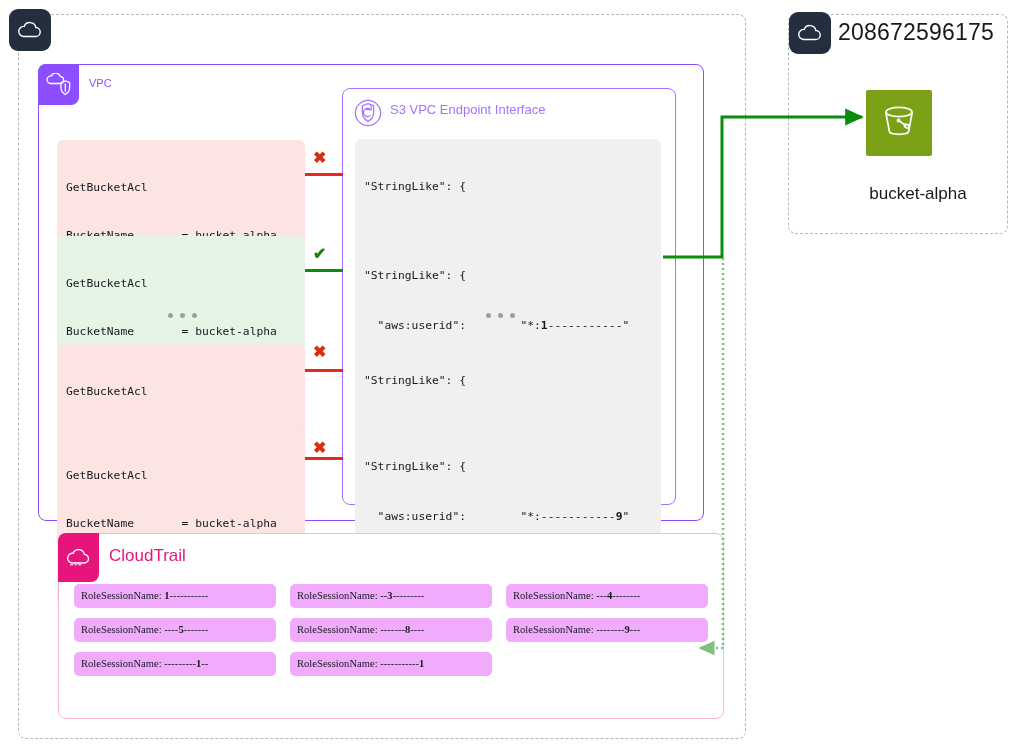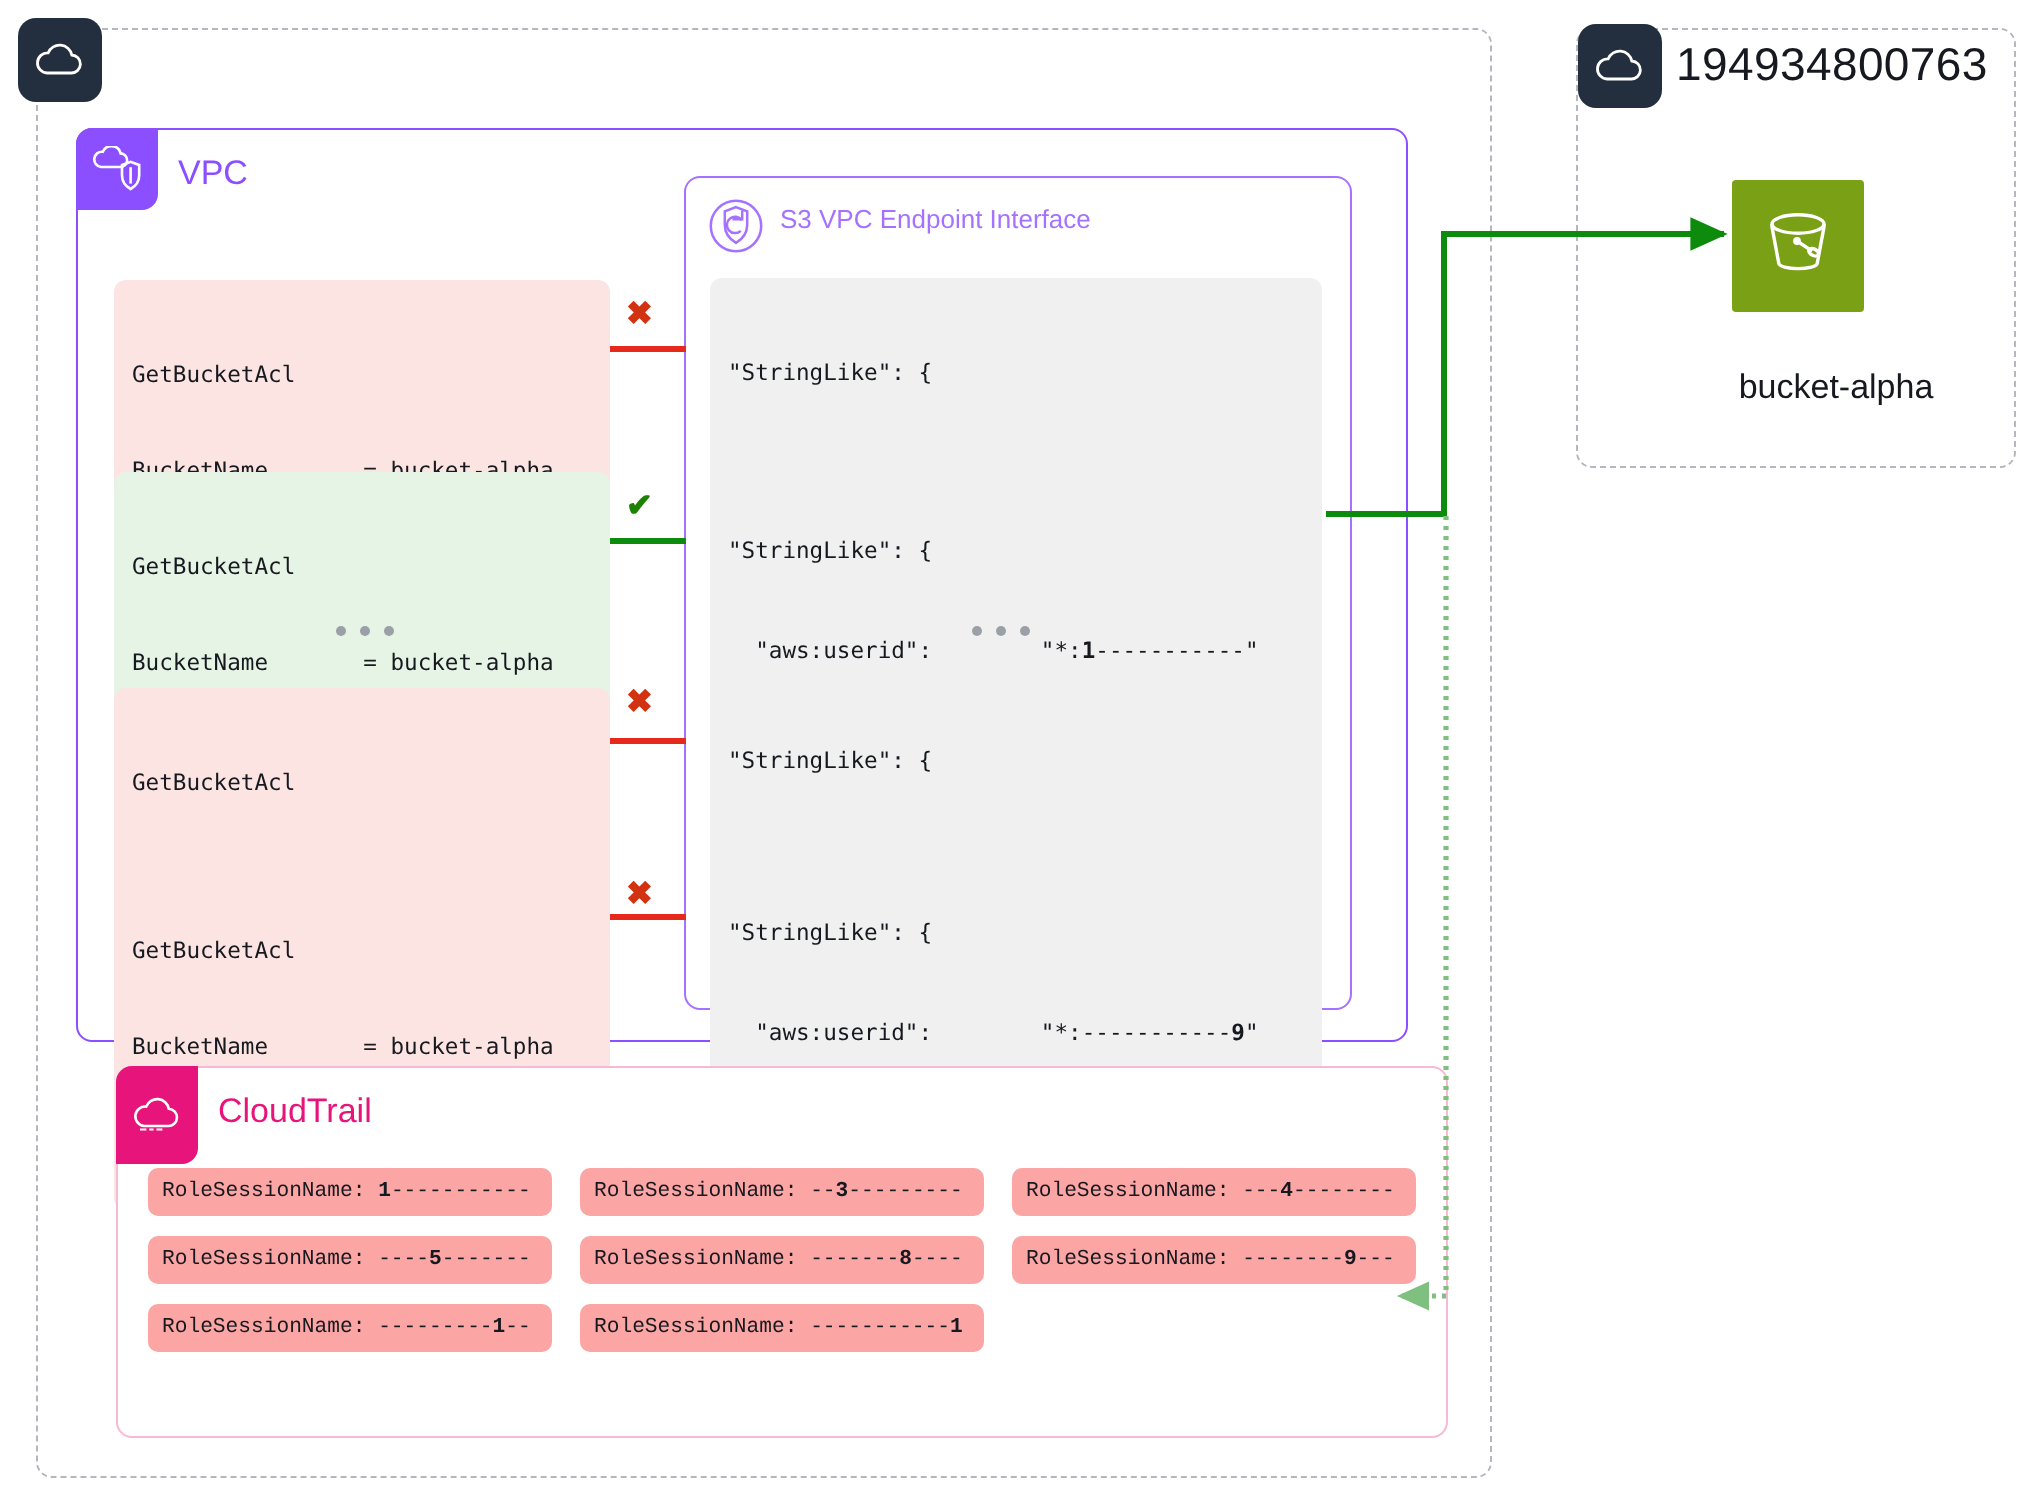--- a/index.html
+++ b/index.html
@@ -56,21 +56,21 @@
   .vpc-icon-tile {
     position: absolute;
     left: -1px; top: -1px;
     width: 41px; height: 41px;
     background: #8c4fff;
     border-radius: 8px 0 8px 0;
     display: flex; align-items: center; justify-content: center;
   }
   .group-title {
     position: absolute;
-    font-size: 17px;
+    font-size: 11px;
     color: #8c4fff;
   }
   #vpc-title { left: 50px; top: 12px; }
 
   
   #endpoint-group {
     position: absolute;
     left: 342px; top: 88px;
     width: 332px; height: 415px;
     border: 1.5px solid #a472ff;
@@ -178,24 +178,24 @@
   }
   #ct-grid {
     position: absolute;
     left: 15px; top: 50px;
     width: 634px;
     display: grid;
     grid-template-columns: repeat(3, 1fr);
     gap: 10px 14px;
   }
   .ct-entry {
-    background: #fca5a5;
+    background: #f0abfc;
     border-radius: 5px;
     padding: 5px 7px;
-    font-family: Liberation Mono, monospace;
+    font-family: Liberation Serif, serif;
     font-size: 10.6px;
     line-height: 14px;
     color: #16191f;
     white-space: pre;
   }
 
   
   #bucket-icon {
     position: absolute;
     left: 866px; top: 90px;
@@ -233,21 +233,21 @@
     <path d="M6.5 16.5h12a4.5 4.5 0 0 0 .4-9 6.2 6.2 0 0 0-11.8-1.1A4.6 4.6 0 0 0 6.5 16.5z"></path>
   </svg>
 </div>
 
 <div class="cloud-badge" id="cloud-badge-right">
   <svg width="26" height="20" viewBox="0 0 26 20" fill="none" stroke="#ffffff" stroke-width="1.4">
     <path d="M6.5 16.5h12a4.5 4.5 0 0 0 .4-9 6.2 6.2 0 0 0-11.8-1.1A4.6 4.6 0 0 0 6.5 16.5z"></path>
   </svg>
 </div>
 
-<div class="acct-label">194934800763</div>
+<div class="acct-label">208672596175</div>
 
 <div id="vpc-group">
   <div class="vpc-icon-tile">
     <svg width="26" height="24" viewBox="0 0 26 24" fill="none" stroke="#ffffff" stroke-width="1.3">
       <path d="M4.5 10.5h9.5a3.4 3.4 0 0 0 .3-6.8A4.7 4.7 0 0 0 5.4 2.9 3.5 3.5 0 0 0 4.5 10.5z"></path>
       <path d="M15 9.5l4.3-1.6 4.3 1.6v5.1c0 3.2-2 5.6-4.3 6.9-2.3-1.3-4.3-3.7-4.3-6.9z"></path>
       <path d="M19.3 10.6v8.2"></path>
     </svg>
   </div>
   <div class="group-title" id="vpc-title">VPC</div>

